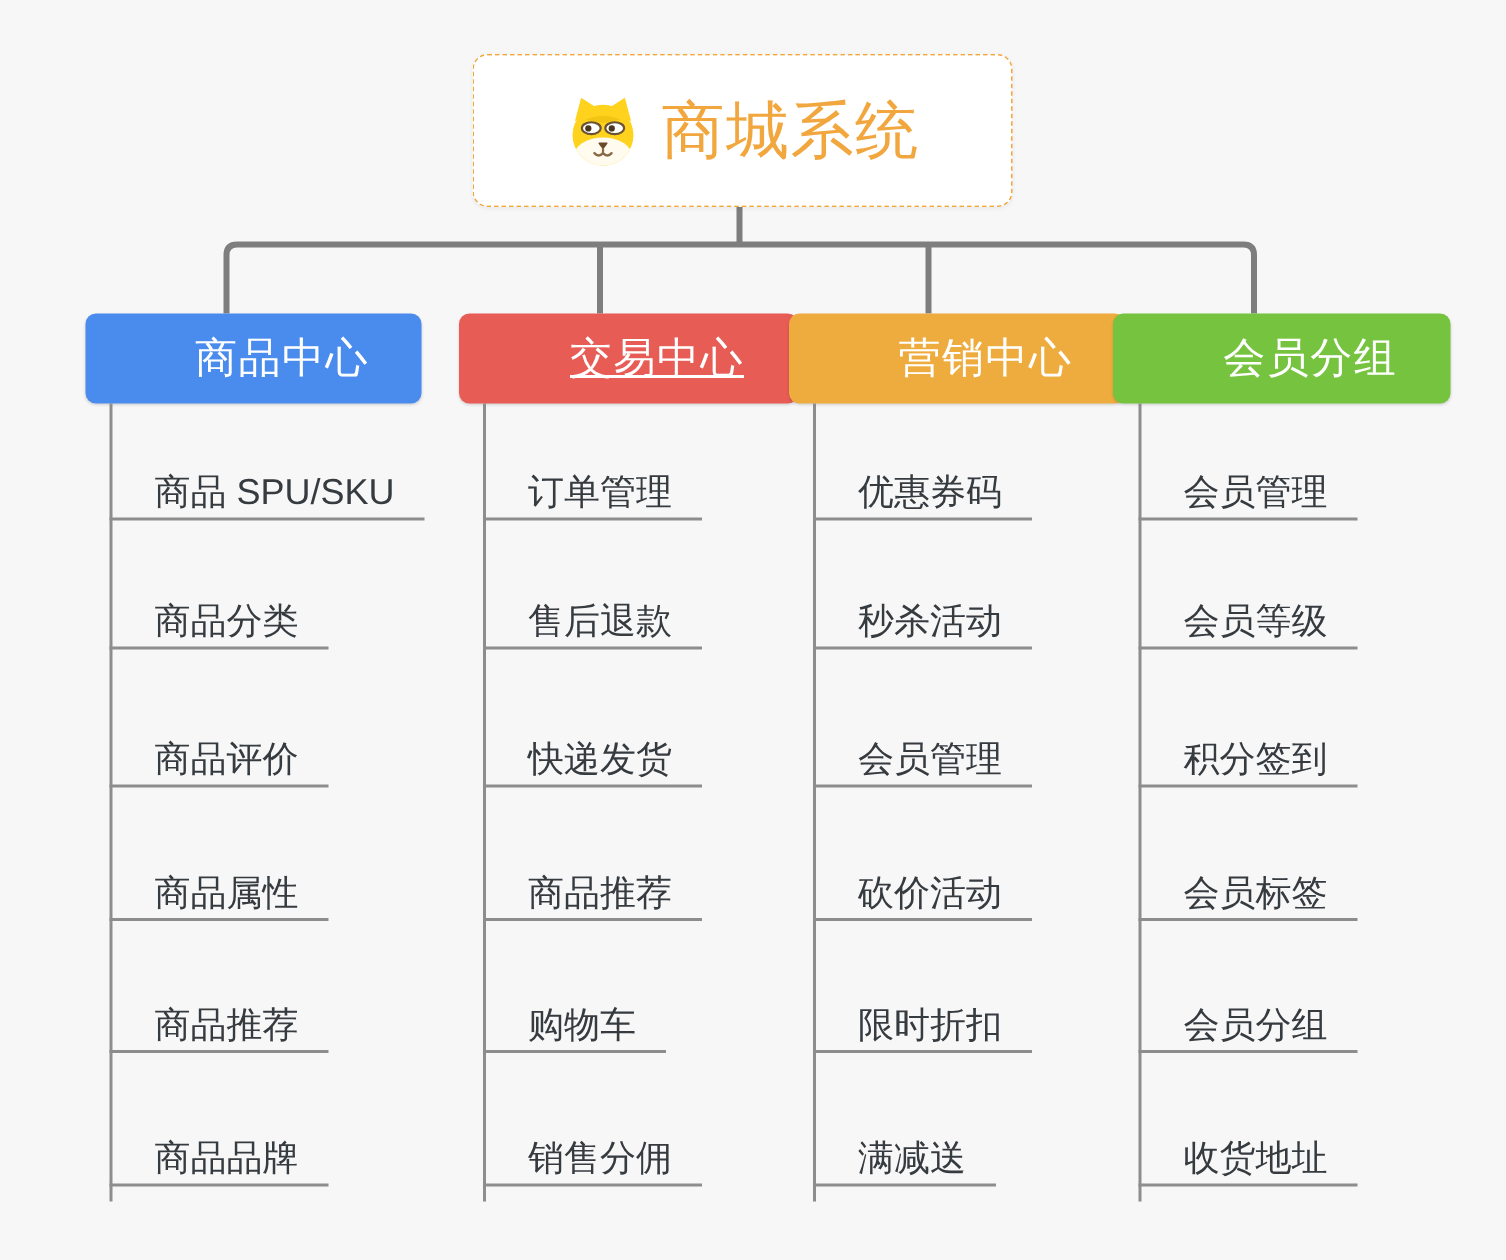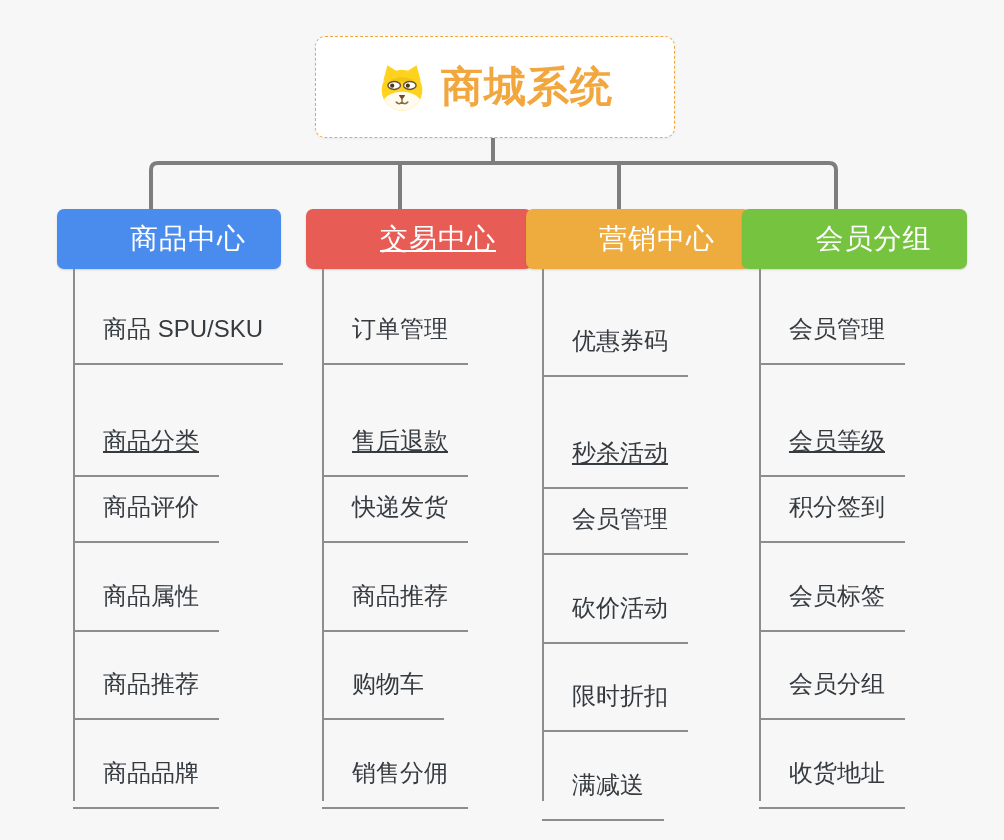--- a/index.html
+++ b/index.html
@@ -12,21 +12,20 @@
   .canvas{position:absolute;inset:0;width:1004px;height:840px;}
   .connectors{position:absolute;left:0;top:0;width:1004px;height:840px;pointer-events:none;}
 
   
   .root-node{
     position:absolute;left:315px;top:36px;width:360px;height:102px;
     background:#ffffff;border:1px dashed #f3a63a;border-radius:10px;
     box-shadow:0 1px 3px rgba(0,0,0,0.05);
     display:flex;align-items:center;justify-content:center;gap:14px;
     box-sizing:border-box;
-    font-weight:bold;
   }
   .root-icon{width:50px;height:50px;display:inline-block;}
   .root-title{font-size:42px;color:#f1a63e;letter-spacing:1px;}
 
   
   .branch-header{
     position:absolute;top:209px;height:60px;
     border-radius:7px;color:#ffffff;font-size:28px;
     display:flex;align-items:center;justify-content:center;
     box-shadow:0 1px 2px rgba(0,0,0,0.15);
@@ -42,29 +41,29 @@
   .trunk{position:absolute;top:269px;height:532px;width:2px;background:#8d8d8d;}
   .tr0{left:73px;}
   .tr1{left:322px;}
   .tr2{left:542px;}
   .tr3{left:759px;}
 
   
   .leaf{
     position:absolute;white-space:nowrap;
     font-size:24px;line-height:30px;color:#363b40;
-    padding:0 20px 19px 30px;
+    padding:0 20px 1px 30px;
     border-bottom:2px solid #8d8d8d;
   }
   .c0{left:73px;}
   .c1{left:322px;}
-  .c2{left:542px;margin-top:12px;}
+  .c2{left:542px;}
   .c3{left:759px;}
   .r0{top:314px;}
-  .r1{top:426px;text-decoration:underline;}
+  .r1{top:400px;}
   .r2{top:492px;}
   .r3{top:581px;}
   .r4{top:669px;}
   .r5{top:758px;}
 </style>
 </head>
 <body>
 
 <div class="canvas">
 

